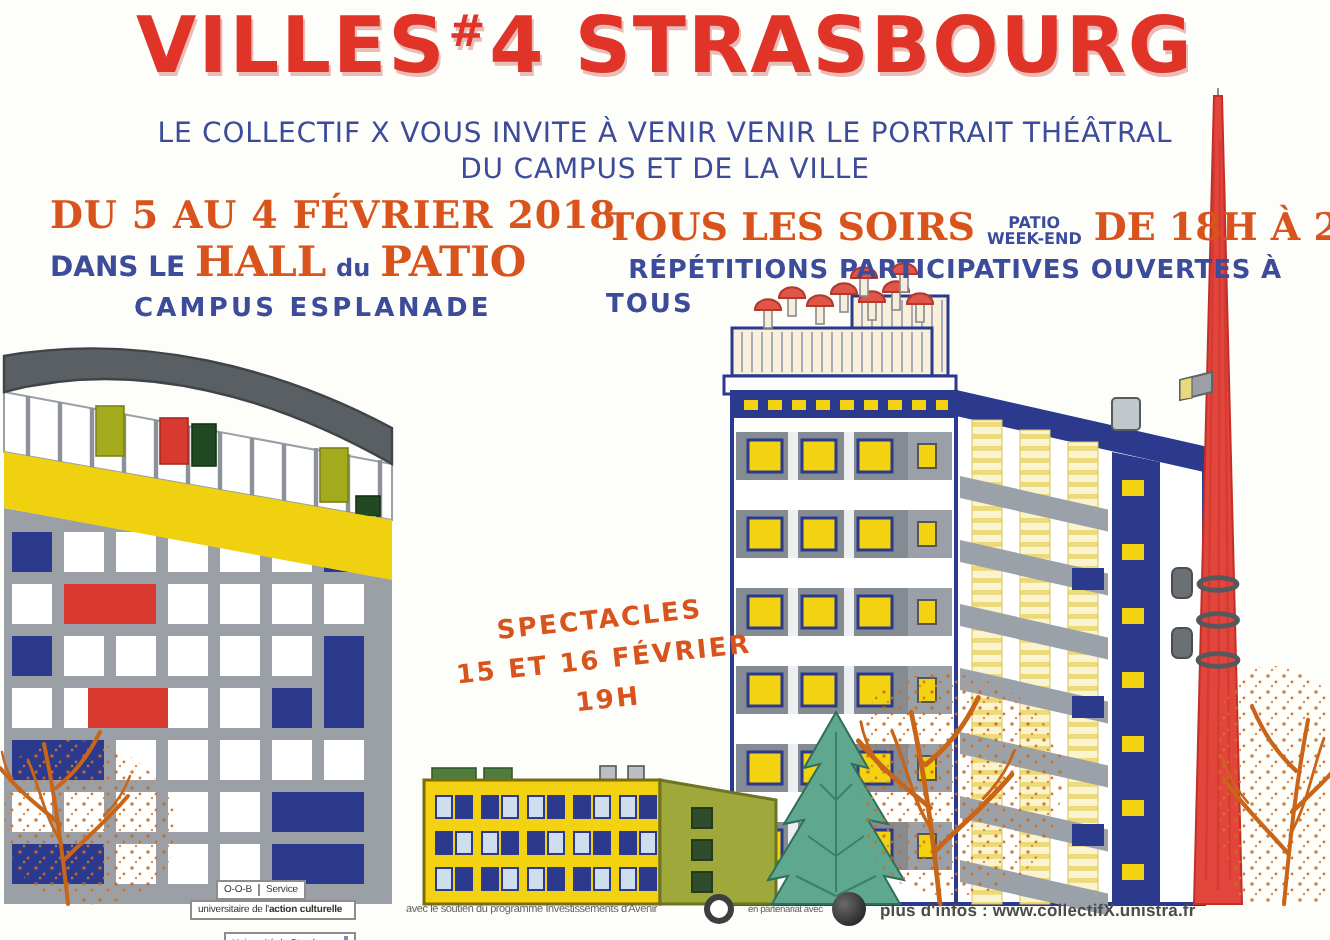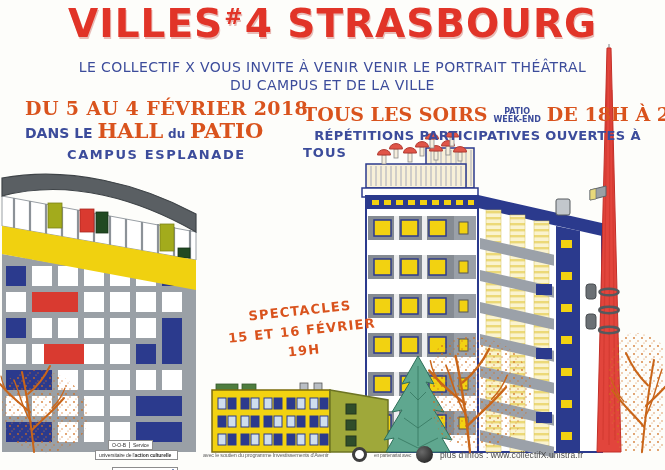--- a/index.html
+++ b/index.html
@@ -46,21 +46,21 @@
   .suac .tick{display:inline-block;width:2px;height:5px;background:#7d8db9;margin-left:3px;}
 
   .support{left:203px;top:452px;font-size:5.5px;letter-spacing:-.2px;color:#616161;z-index:3;
            font-family:"Liberation Sans",sans-serif;}
   .ringlogo{left:352px;top:447px;width:9px;height:9px;border:3.5px solid #3e3e3e;border-radius:50%;
             background:#fff;z-index:3;}
   .partner{left:374px;top:453px;font-size:4.8px;letter-spacing:-.2px;color:#616161;z-index:3;
            font-family:"Liberation Sans",sans-serif;}
   .disclogo{left:416px;top:446px;width:17px;height:17px;border-radius:50%;z-index:3;
             background:radial-gradient(circle at 35% 35%, #6a6a6a, #2e2e2e 70%);}
-  .info{left:440px;top:450px;font-size:8.5px;font-weight:400;color:#4b4b4b;letter-spacing:.1px;z-index:3;
+  .info{left:440px;top:450px;font-size:8.5px;font-weight:700;color:#4b4b4b;letter-spacing:.1px;z-index:3;
         font-family:"Liberation Sans",sans-serif;text-align:right;}
 </style>
 </head>
 <body>
 
 <div class="poster">
 
   <svg class="layer-svg" width="665" height="470" viewBox="0 0 665 470">
     <defs>
       <pattern id="stip" width="8" height="8" patternUnits="userSpaceOnUse">

